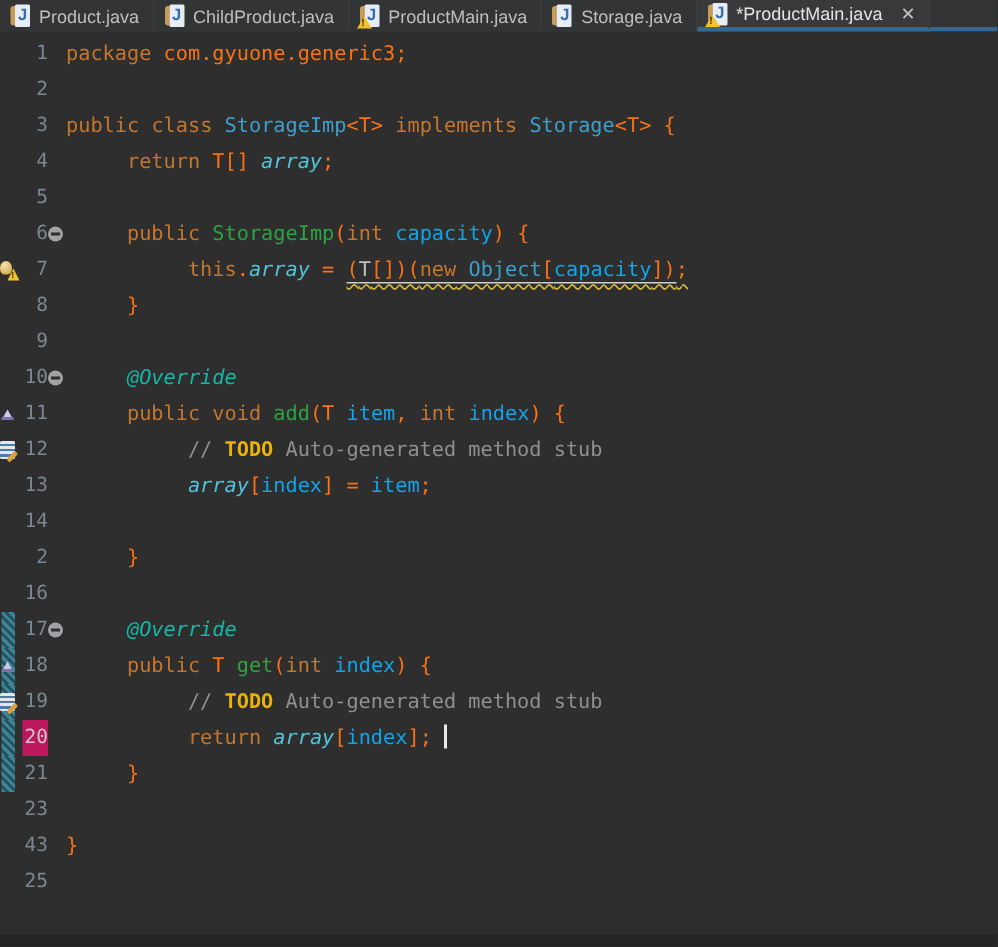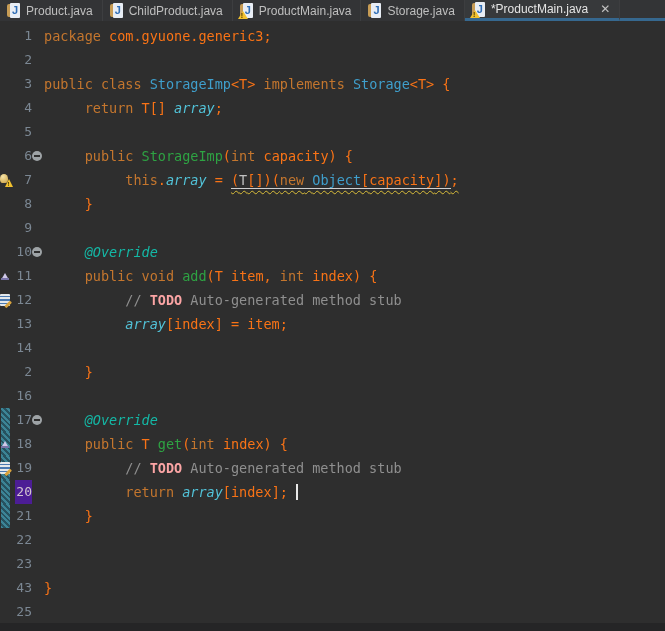--- a/index.html
+++ b/index.html
@@ -33,21 +33,21 @@
   .tab-close { font-size:12px; color:#C2C2C2; margin-left:6px; line-height:12px; }
 
   
   #editor { flex:1 1 auto; background:#2E2E2E; padding-top:3px;
             font-family:"DejaVu Sans Mono", monospace; font-size:13.5px;
             overflow:hidden; }
   .row { display:flex; height:24px; line-height:24px; white-space:pre; }
   .cell-marker { flex:0 0 13px; position:relative; }
   .cell-num { flex:0 0 19px; text-align:right; color:#7B8793; font-size:13px; }
   .cell-num .numtxt { display:inline-block; min-width:17px; }
-  .row.current .cell-num .numtxt { background:#4c1d95; color:#D2C5CF; }
+  .row.current .cell-num .numtxt { background:#be185d; color:#D2C5CF; }
   .cell-fold { flex:0 0 12px; position:relative; }
   .cell-code { flex:1 1 auto; color:#DEDEDE; }
 
   
   .cell-marker.range::before { content:""; position:absolute; left:1px; top:0;
       bottom:0; width:9px;
       background:repeating-linear-gradient(45deg,#3C8496 0 2px,#27525F 2px 4px); }
 
   
   .foldmark { position:absolute; left:0; top:7px; width:10px; height:10px;
@@ -79,25 +79,25 @@
         transparent 0 2px, #4A79B0 2px 3.5px); }
   .m-task::after { content:""; position:absolute; right:-2px; bottom:1px;
       width:8px; height:2.5px; background:#D9A33C; transform:rotate(-45deg);
       border-radius:1px; }
 
   
   .tok-kw     { color:#C4762E;margin-top:47px; }
   .tok-type   { color:#3F9FCC; }
   .tok-method { color:#2EA343; }
   .tok-field  { color:#52C3D9;font-style:italic; }
-  .tok-var    { color:#f97316; }
+  .tok-var    { color:#0ea5e9; }
   .tok-pl     { color:#f97316; }
   .tok-tp     { color:#C0C0C0; }
   .tok-cm     { color:#8F8F8F; }
-  .tok-todo   { color:#fca5a5; font-weight:bold; }
+  .tok-todo   { color:#eab308; font-weight:bold; }
   .tok-ann    { color:#14b8a6; font-style:italic; }
 
   
   .dec-warn { border-bottom:1px solid #CFCFCF;
       text-decoration:underline wavy #D8BC3A 1px;
       text-decoration-skip-ink:none; text-underline-offset:4.5px; }
   .dec-wavy { text-decoration:underline wavy #D8BC3A 1px;
       text-decoration-skip-ink:none; text-underline-offset:4.5px; }
 
   .caret { display:inline-block; width:2px; height:16px; background:#E8E8E8;
@@ -165,19 +165,18 @@
       <div class="row"><div class="cell-marker"><span class="m-task"></span></div><div class="cell-num"><span class="numtxt">12</span></div><div class="cell-fold"></div><div class="cell-code"><span class="tok-cm">          // </span><span class="tok-todo">TODO</span><span class="tok-cm"> Auto-generated method stub</span></div></div>
       <div class="row"><div class="cell-marker"></div><div class="cell-num"><span class="numtxt">13</span></div><div class="cell-fold"></div><div class="cell-code"><span class="tok-pl">          </span><span class="tok-field">array</span><span class="tok-pl">[</span><span class="tok-var">index</span><span class="tok-pl">] = </span><span class="tok-var">item</span><span class="tok-pl">;</span></div></div>
       <div class="row"><div class="cell-marker"></div><div class="cell-num"><span class="numtxt">14</span></div><div class="cell-fold"></div><div class="cell-code"></div></div>
       <div class="row"><div class="cell-marker"></div><div class="cell-num"><span class="numtxt">2</span></div><div class="cell-fold"></div><div class="cell-code"><span class="tok-pl">     }</span></div></div>
       <div class="row"><div class="cell-marker"></div><div class="cell-num"><span class="numtxt">16</span></div><div class="cell-fold"></div><div class="cell-code"></div></div>
       <div class="row"><div class="cell-marker range"></div><div class="cell-num"><span class="numtxt">17</span></div><div class="cell-fold"><span class="foldmark"></span></div><div class="cell-code"><span class="tok-ann">     @Override</span></div></div>
       <div class="row"><div class="cell-marker range"><span class="m-override"></span></div><div class="cell-num"><span class="numtxt">18</span></div><div class="cell-fold"></div><div class="cell-code"><span class="tok-pl">     </span><span class="tok-kw">public</span><span class="tok-pl"> T </span><span class="tok-method">get</span><span class="tok-pl">(</span><span class="tok-kw">int</span><span class="tok-pl"> </span><span class="tok-var">index</span><span class="tok-pl">) {</span></div></div>
       <div class="row"><div class="cell-marker range"><span class="m-task"></span></div><div class="cell-num"><span class="numtxt">19</span></div><div class="cell-fold"></div><div class="cell-code"><span class="tok-cm">          // </span><span class="tok-todo">TODO</span><span class="tok-cm"> Auto-generated method stub</span></div></div>
       <div class="row current"><div class="cell-marker range"></div><div class="cell-num"><span class="numtxt">20</span></div><div class="cell-fold"></div><div class="cell-code"><span class="tok-pl">          </span><span class="tok-kw">return</span><span class="tok-pl"> </span><span class="tok-field">array</span><span class="tok-pl">[</span><span class="tok-var">index</span><span class="tok-pl">]; </span><span class="caret"></span></div></div>
       <div class="row"><div class="cell-marker range"></div><div class="cell-num"><span class="numtxt">21</span></div><div class="cell-fold"></div><div class="cell-code"><span class="tok-pl">     }</span></div></div>
-      <div class="row"><div class="cell-marker"></div><div class="cell-num"><span class="numtxt">22</span></div><div class="cell-fold"></div><div class="cell-code"></div></div>
       <div class="row"><div class="cell-marker"></div><div class="cell-num"><span class="numtxt">23</span></div><div class="cell-fold"></div><div class="cell-code"></div></div>
       <div class="row"><div class="cell-marker"></div><div class="cell-num"><span class="numtxt">43</span></div><div class="cell-fold"></div><div class="cell-code"><span class="tok-pl">}</span></div></div>
       <div class="row"><div class="cell-marker"></div><div class="cell-num"><span class="numtxt">25</span></div><div class="cell-fold"></div><div class="cell-code"></div></div>
     </div>
   <div id="bottomstrip"></div>
 </div>
 
 </body></html>

